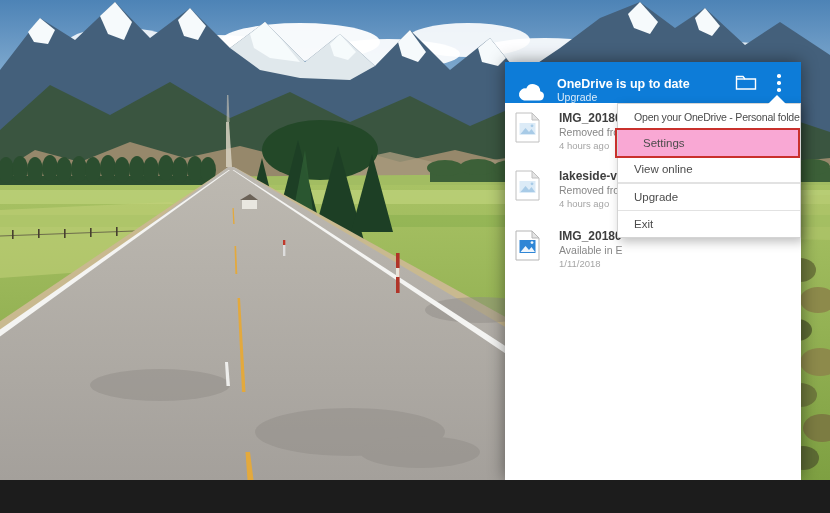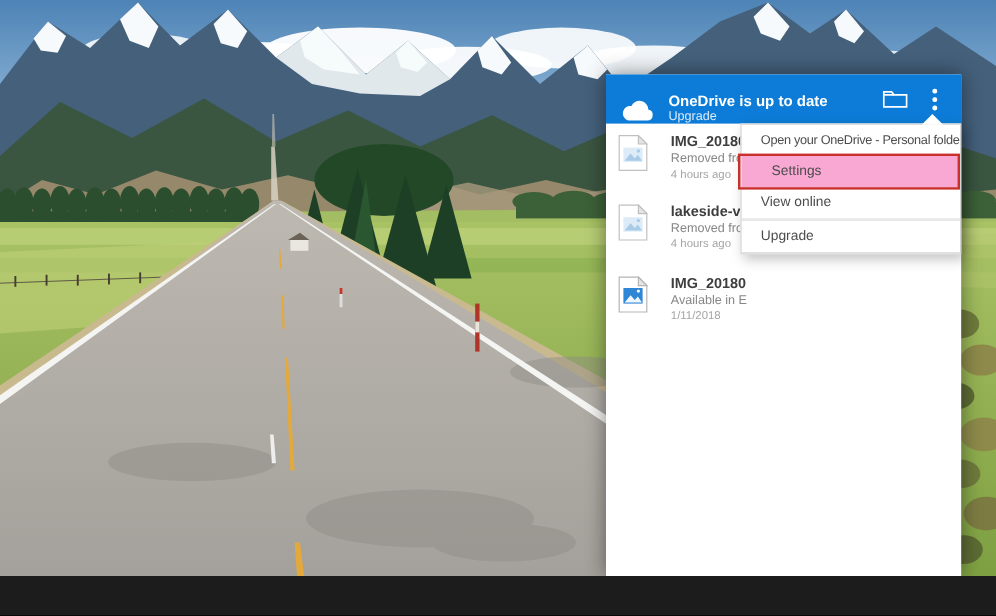--- a/index.html
+++ b/index.html
@@ -271,20 +271,21 @@
   </div>
 
   <div class="menu">
     <div class="menu-item long">Open your OneDrive - Personal folder</div>
     <div class="menu-item hl">Settings</div>
     <div class="menu-item">View online</div>
     <div class="menu-sep"></div>
     <div class="menu-sep"></div>
     <div class="menu-item">Upgrade</div>
     <div class="menu-sep"></div>
+    <div class="menu-item">Exit</div>
   </div>
   <div class="callout"></div>
   <div class="annotation"></div>
 
   <div class="taskbar">
     
 
     
 
     

